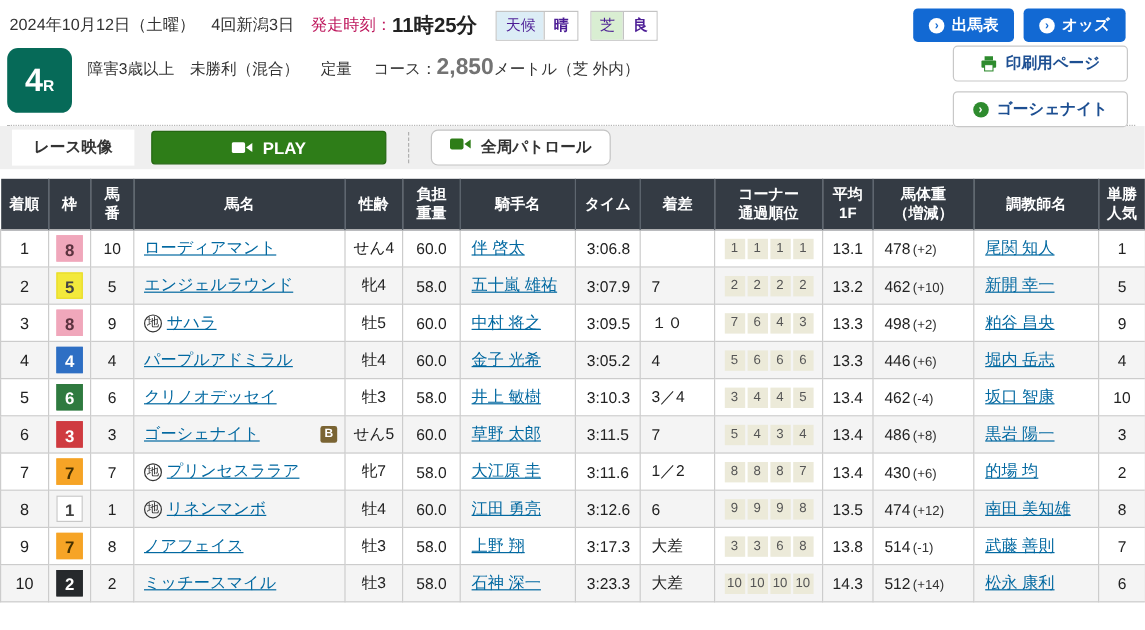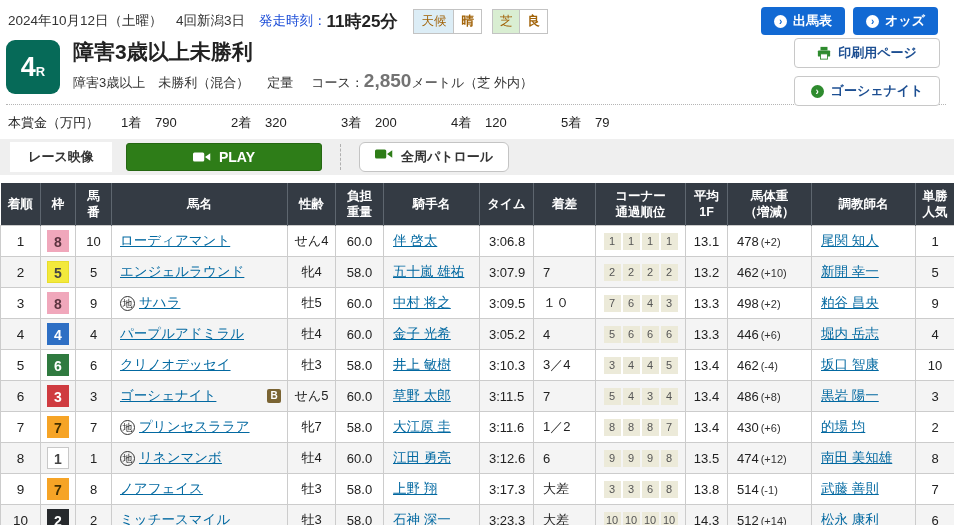--- a/index.html
+++ b/index.html
@@ -2,24 +2,24 @@
 <html><head>
 <meta charset="utf-8">
 <style>
   * { margin:0; padding:0; box-sizing:border-box; }
   body { background:#fff; font-family:"Liberation Sans","DejaVu Sans",sans-serif; }
   .page { width:954px; height:525px; position:relative; overflow:hidden; background:#fff; }
 
   
   .topbar { display:flex; align-items:center; padding:7px 10px 2px 8px; }
   .date-text { font-size:13.5px; color:#333; }
-  .start-label { font-size:13.5px; color:#1d4ed8; margin-left:14px; }
+  .start-label { font-size:13.5px; color:#be185d; margin-left:14px; }
   .start-time { font-size:17px; font-weight:bold; color:#222; }
   .badges { display:flex; margin-left:16px; gap:10px; }
-  .badge { display:inline-flex; border:1px solid #c3c3c3; font-size:12.5px; color:#a16207; }
+  .badge { display:inline-flex; border:1px solid #c3c3c3; font-size:12.5px; color:#4c1d95; }
   .badge .b-label { padding:3px 7px; }
   .badge .b-value { padding:3px 7px; background:#fff; border-left:1px solid #c3c3c3; font-weight:bold; }
   .b-weather { background:#dcedf6; }
   .b-turf { background:#d9eed2; }
   .topbar-btns { margin-left:auto; display:flex; gap:8px; padding-right:6px; }
   .btn-blue { display:flex; align-items:center; gap:6px; background:#1269d3; color:#fff;
               font-size:13px; font-weight:bold; border:none; border-radius:4px;
               padding:5px 13px; cursor:pointer; }
   .circ-w { display:inline-block; width:13px; height:13px; border-radius:50%; background:#fff;
             color:#1269d3; font-size:10px; line-height:13px; text-align:center; font-weight:bold; }
@@ -120,21 +120,20 @@
       </button>
     </span>
   </div>
 
   <div class="race-block">
     <div class="race-num">
       <span class="n">4</span>
       <span class="r">R</span>
     </div>
     <div class="race-info">
-      <div class="race-title">障害3歳以上未勝利</div>
       <div class="race-sub">
         <span class="seg">障害3歳以上　未勝利（混合）</span>
         <span class="seg">定量</span>
         <span>コース：</span>
         <span class="dist">2,850</span>
         <span>メートル（芝 外内）</span>
       </div>
     </div>
   </div>
 
@@ -146,24 +145,20 @@
         <rect x="4" y="9" width="8" height="6" fill="#ffffff" stroke="#2e8b2e"></rect>
       </svg>
       <span>印刷用ページ</span>
     </button>
     <button class="btn-white">
       <span class="circ-g">›</span>
       <span>ゴーシェナイト</span>
     </button>
   </div>
 
-  <div class="prize-row">
-    <span class="p-label">本賞金（万円）</span>
-    <span><span class="p-place">1着</span><span class="p-amt">790</span><span class="p-place">2着</span><span class="p-amt">320</span><span class="p-place">3着</span><span class="p-amt">200</span><span class="p-place">4着</span><span class="p-amt">120</span><span class="p-place">5着</span><span class="p-amt">79</span></span>
-  </div>
 
   <div class="video-bar">
     <span class="btn-label">レース映像</span>
     <button class="btn-play">
       <svg class="cam" width="18" height="12" viewBox="0 0 24 16">
         <rect x="0" y="2" width="15" height="12" rx="2" fill="#ffffff"></rect>
         <polygon points="16,8 23,3 23,13" fill="#ffffff"></polygon>
       </svg>
       <span>PLAY</span>
     </button>

